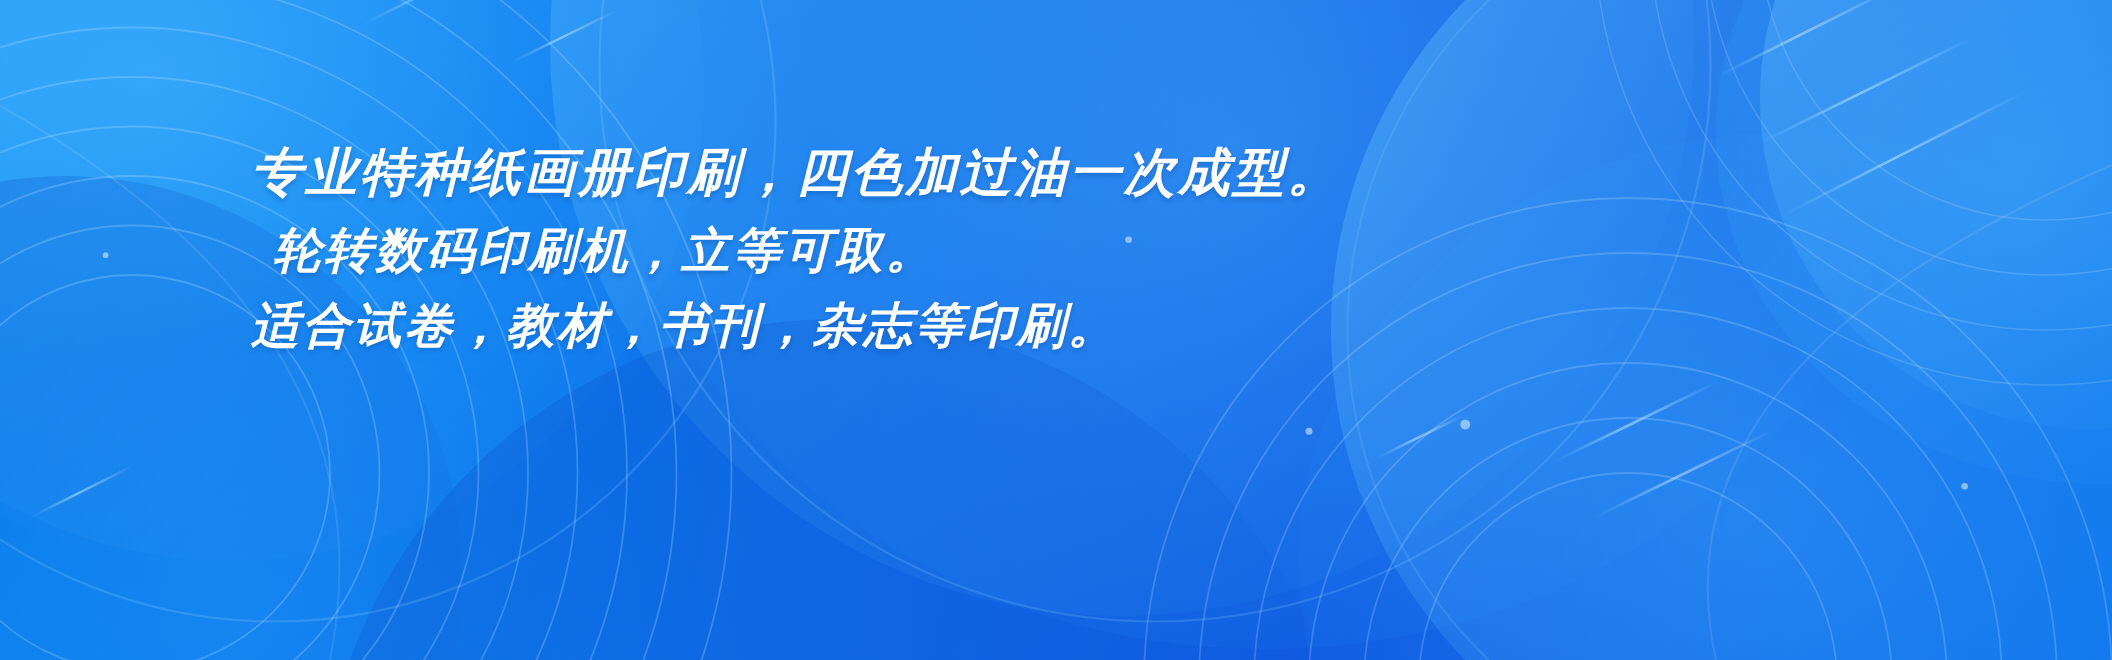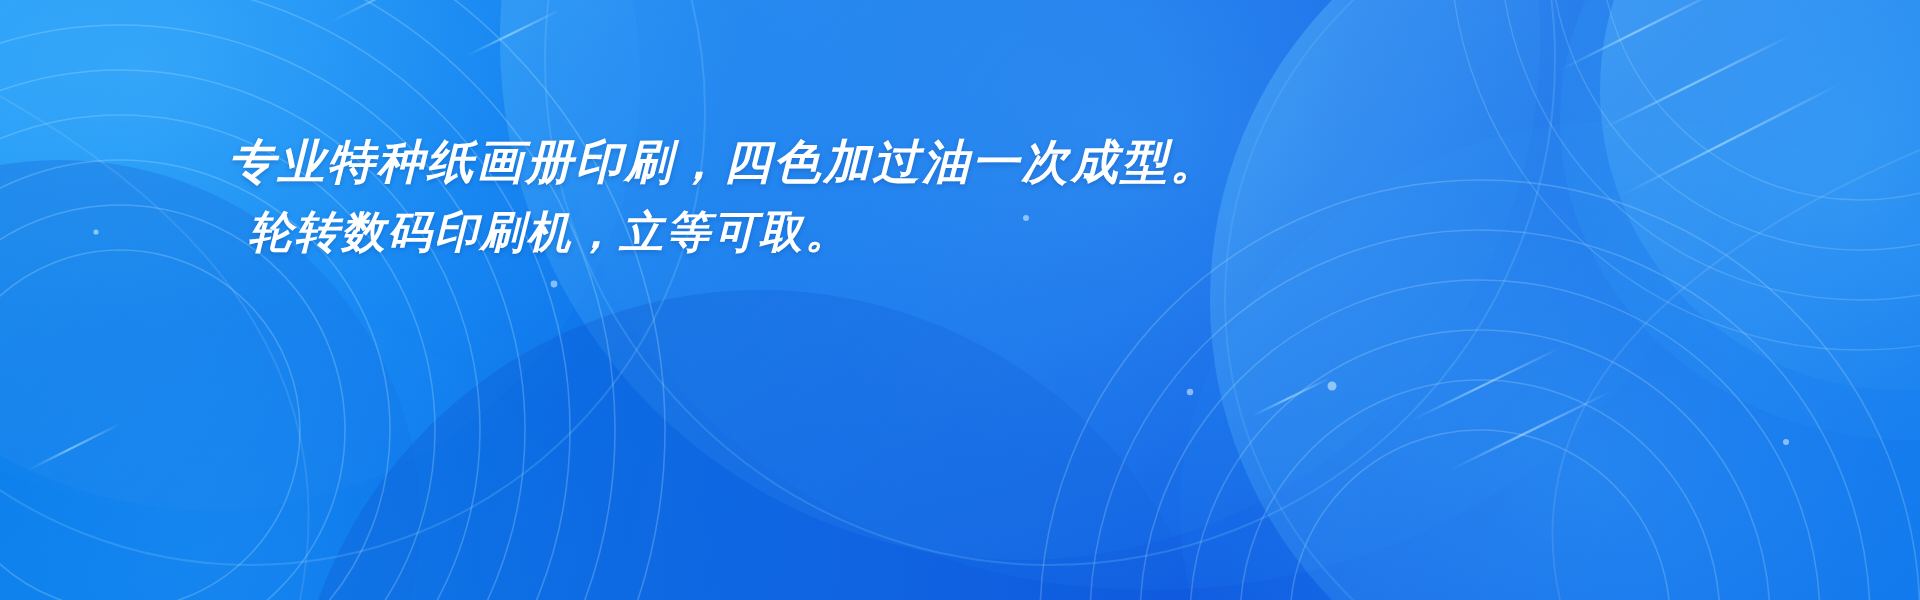--- a/index.html
+++ b/index.html
@@ -98,21 +98,21 @@
   
   #headline {
     position: absolute;
     left: 228px;
     top: 126px;
     width: 1450px;
     z-index: 6;
   }
   .line {
     color: #ffffff;
-    font-family: Liberation Sans, sans-serif;
+    font-family: Liberation Mono, monospace;
     font-weight: 700;
     font-style: italic;
     letter-spacing: 0.055em;
     white-space: nowrap;
     text-shadow: 0 2px 5px rgba(4,60,140,0.30);
   }
   .line-1 {
     font-size: 47px;
     line-height: 72px;
   }
@@ -225,15 +225,16 @@
       <g fill="none" stroke="#ffffff" stroke-opacity="0.10" stroke-width="2">
         <path d="M 0 96 Q 360 300 300 600"></path>
         <path d="M 1920 150 Q 1500 330 1560 600"></path>
       </g>
     </g>
   </svg>
 
   <div id="headline">
     <div class="line line-1">专业特种纸画册印刷，四色加过油一次成型。</div>
     <div class="line line-2">轮转数码印刷机，立等可取。</div>
+    <div class="line line-3">适合试卷，教材，书刊，杂志等印刷。</div>
   </div>
 
 </div>
 
 </body></html>

